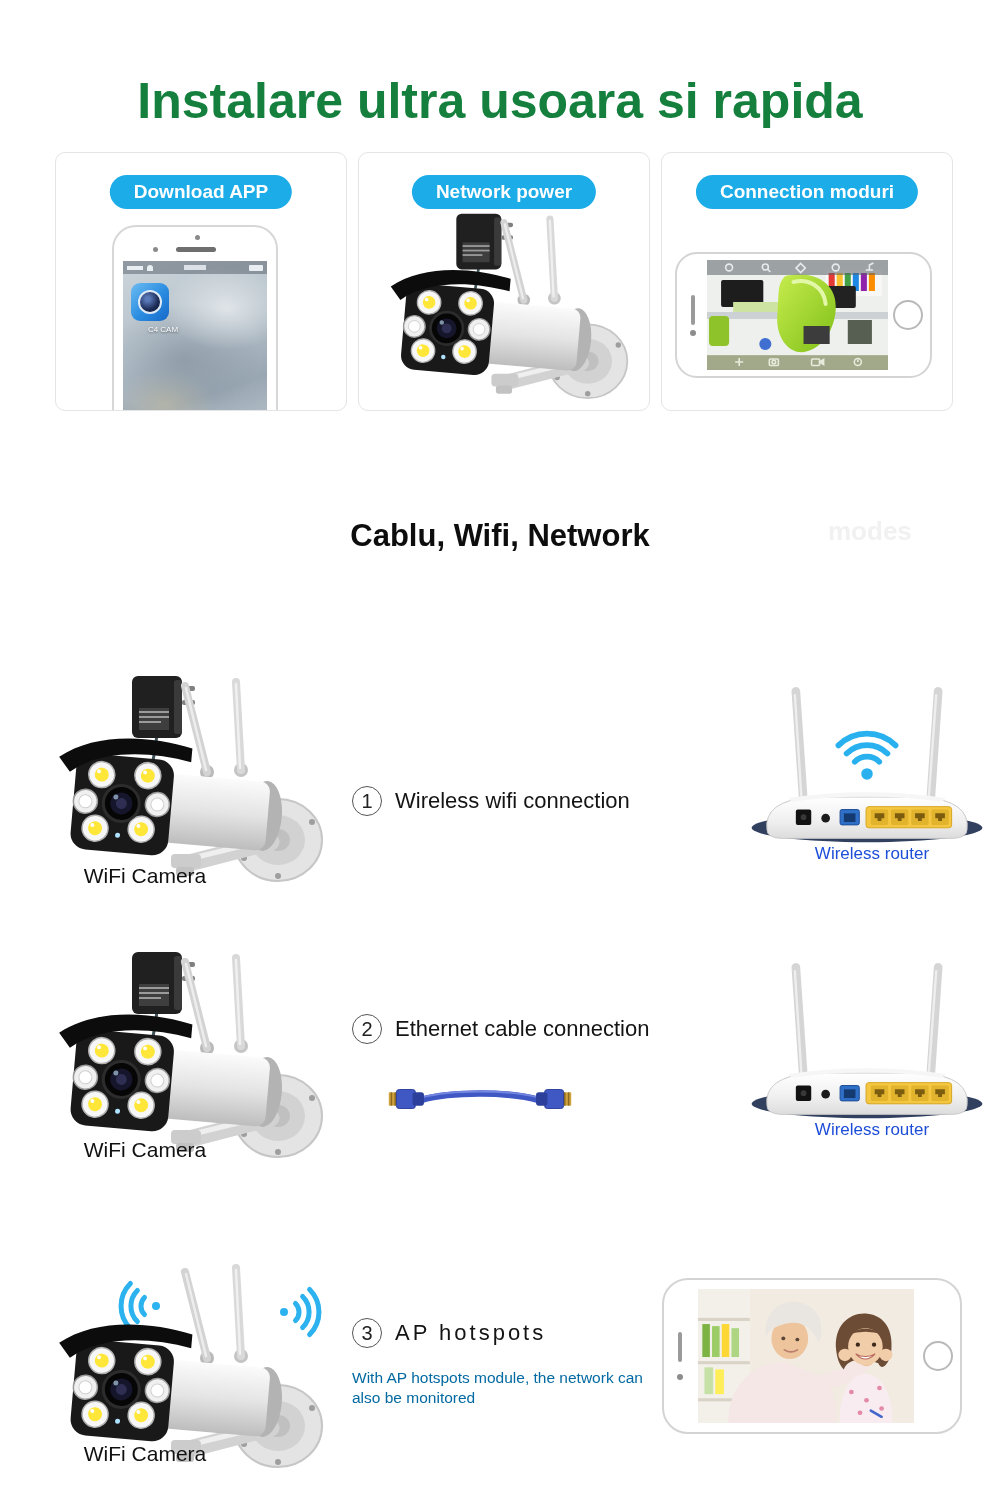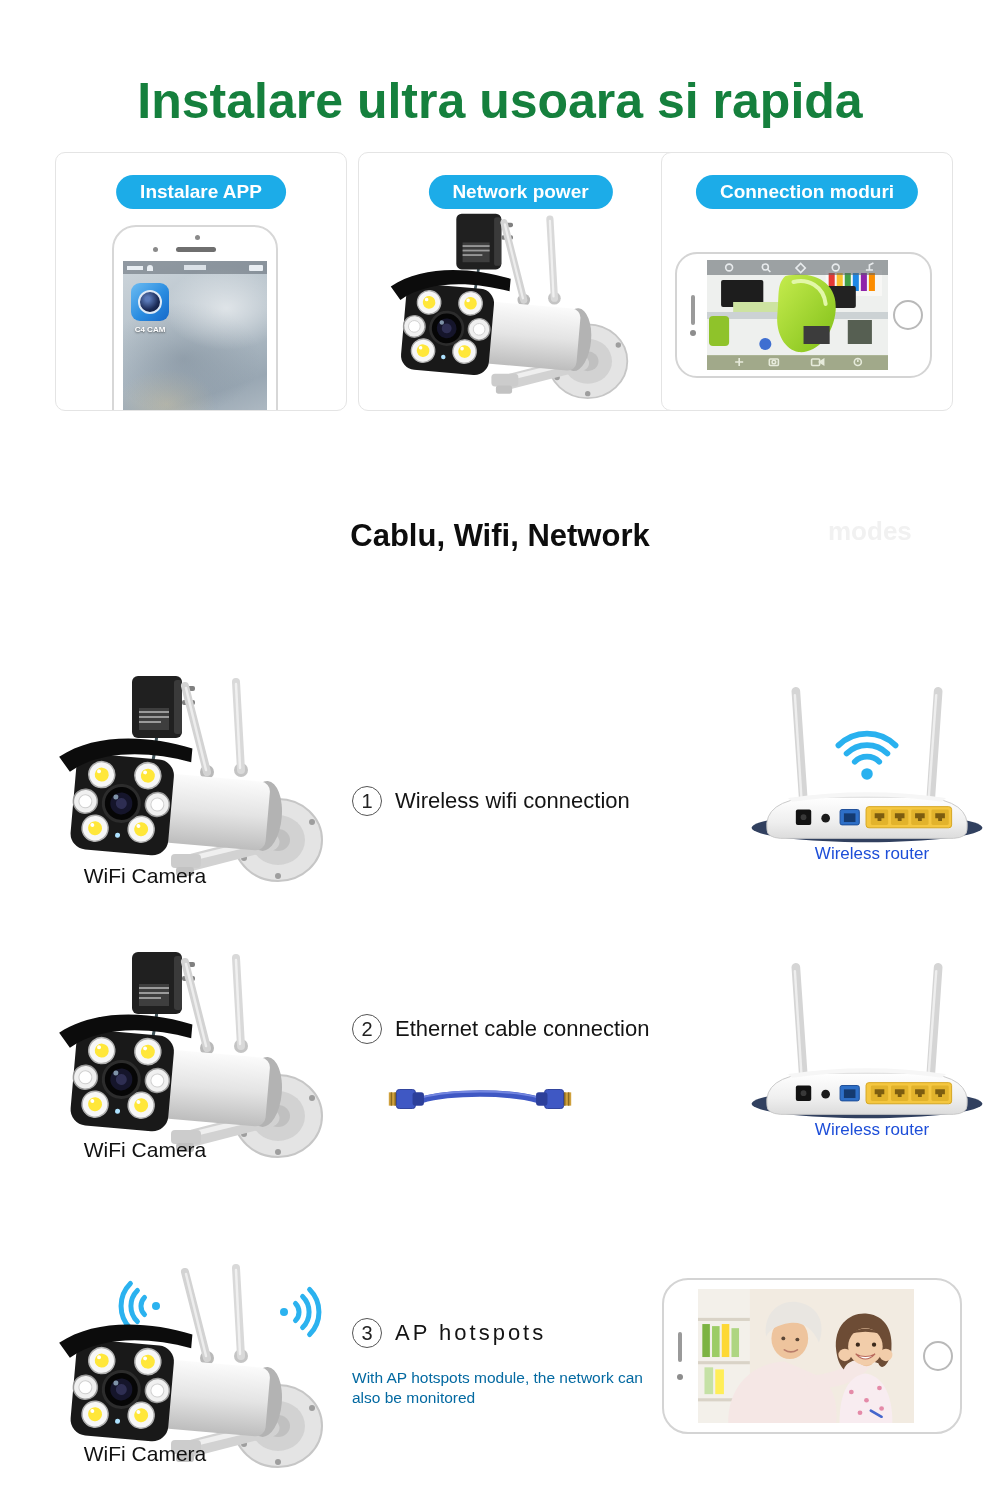--- a/index.html
+++ b/index.html
@@ -11,21 +11,21 @@
               font-size:50px;font-weight:bold;color:#15803d;margin-top:36px;}
   .ghost-text{position:absolute;top:516px;left:828px;font-size:26px;font-weight:bold;color:#f1f1f1;}
   .sec-title{position:absolute;top:462px;left:0;width:100%;text-align:center;
              font-size:46px;font-weight:bold;color:#0d0d0d;}
   .sec-sub{position:absolute;top:518px;left:0;width:100%;text-align:center;
            font-size:31px;font-weight:bold;color:#0d0d0d;}
 
   
   .card{position:absolute;top:152px;width:290px;height:257px;background:#fff;
         border:1px solid #e4e4e4;border-radius:10px;overflow:hidden;}
-  .card1{left:55px;} .card2{left:358px;padding-left:33px;} .card3{left:661px;}
+  .card1{left:55px;} .card2{left:358px;} .card3{left:661px;}
   .pill{position:absolute;top:22px;left:50%;transform:translateX(-50%);
         background:#1cace8;color:#fff;font-size:19px;font-weight:bold;
         padding:6px 24px;border-radius:19px;white-space:nowrap;}
 
   
   .phone-p{position:absolute;left:56px;top:72px;width:162px;height:200px;background:#fff;
            border:2px solid #d7d7d7;border-radius:24px 24px 0 0;}
   .phone-p .cam-dot{position:absolute;top:8px;left:50%;width:5px;height:5px;border-radius:50%;background:#8a8a8a;}
   .phone-p .spk{position:absolute;top:20px;left:38%;width:40px;height:5px;border-radius:3px;background:#6f6f6f;}
   .phone-p .cam-dot2{position:absolute;top:20px;left:24%;width:5px;height:5px;border-radius:50%;background:#8a8a8a;}
@@ -39,22 +39,22 @@
   .statusbar i{position:absolute;display:block;background:#e9eef3;}
   .sb-sig{left:4px;top:5px;width:16px;height:4px;}
   .sb-wifi{left:24px;top:4px;width:6px;height:6px;border-radius:50% 50% 0 0;}
   .sb-time{left:50%;top:4px;width:22px;height:5px;transform:translateX(-50%);opacity:.85;}
   .sb-batt{right:4px;top:4px;width:14px;height:6px;border-radius:1px;}
   .app-icon{position:absolute;left:8px;top:22px;width:38px;height:38px;border-radius:9px;
             background:linear-gradient(135deg,#6cbcf2 0%,#2a8ce0 55%,#1668c9 100%);}
   .app-icon::after{content:"";position:absolute;left:7px;top:7px;width:24px;height:24px;border-radius:50%;
                    background:radial-gradient(circle at 38% 35%, #5a79b8 12%, #1b2a55 60%, #0c1430 100%);
                    border:2px solid #dfeaf6;box-sizing:border-box;}
-  .app-caption{position:absolute;left:0;top:64px;width:54px;text-align:center;font-size:8px;
-               color:#fff;text-shadow:0 1px 2px rgba(0,0,0,.5);font-weight:bold;}
+  .app-caption{position:absolute;left:13px;top:64px;width:54px;text-align:center;font-size:8px;
+               color:#fff;text-shadow:0 1px 2px rgba(0,0,0,.5);}
 
   
   .phone-l{position:absolute;background:#fff;border:2px solid #d4d4d4;border-radius:22px;}
   .phone-l .side-dot{position:absolute;left:13px;top:62%;width:6px;height:6px;border-radius:50%;background:#8d8d8d;}
   .phone-l .side-slit{position:absolute;left:14px;top:34%;width:4px;height:30px;border-radius:3px;background:#9a9a9a;}
   .phone-l .home{position:absolute;right:7px;top:50%;transform:translateY(-50%);
                  width:26px;height:26px;border-radius:50%;border:2px solid #b9b9b9;background:#fff;}
   .screen-l{position:absolute;overflow:hidden;background:#eef0ee;}
 
   
@@ -226,21 +226,21 @@
         <rect x="168" y="10" width="20" height="20" rx="3" fill="#3f58c4" stroke="#2c3f9a"></rect>
         <rect x="159" y="13" width="12" height="14" rx="3" fill="#2c3f9a"></rect>
       </g>
     </defs>
   </svg>
 
   <div class="main-title">Instalare ultra usoara si rapida</div>
   <div class="ghost-text">modes</div>
 
   <div class="card card1">
-    <div class="pill">Instalare APP</div>
+    <div class="pill">Download APP</div>
     <div class="phone-p">
       <i class="cam-dot"></i>
       <i class="spk"></i>
       <i class="cam-dot2"></i>
       <div class="screen-p">
         <div class="statusbar">
           <i class="sb-sig"></i>
           <i class="sb-wifi"></i>
           <i class="sb-time"></i>
           <i class="sb-batt"></i>

